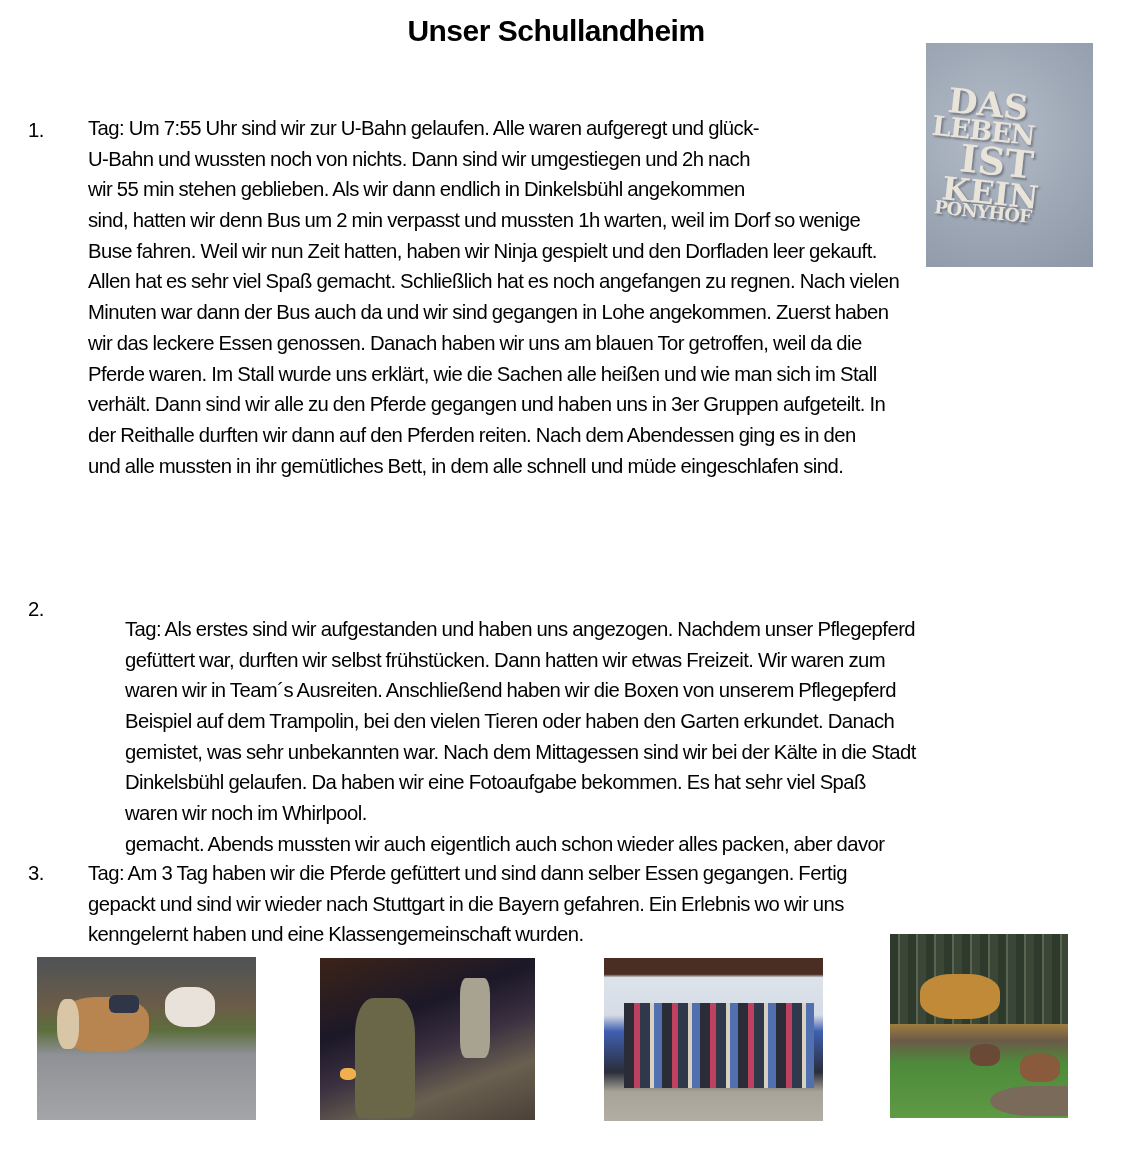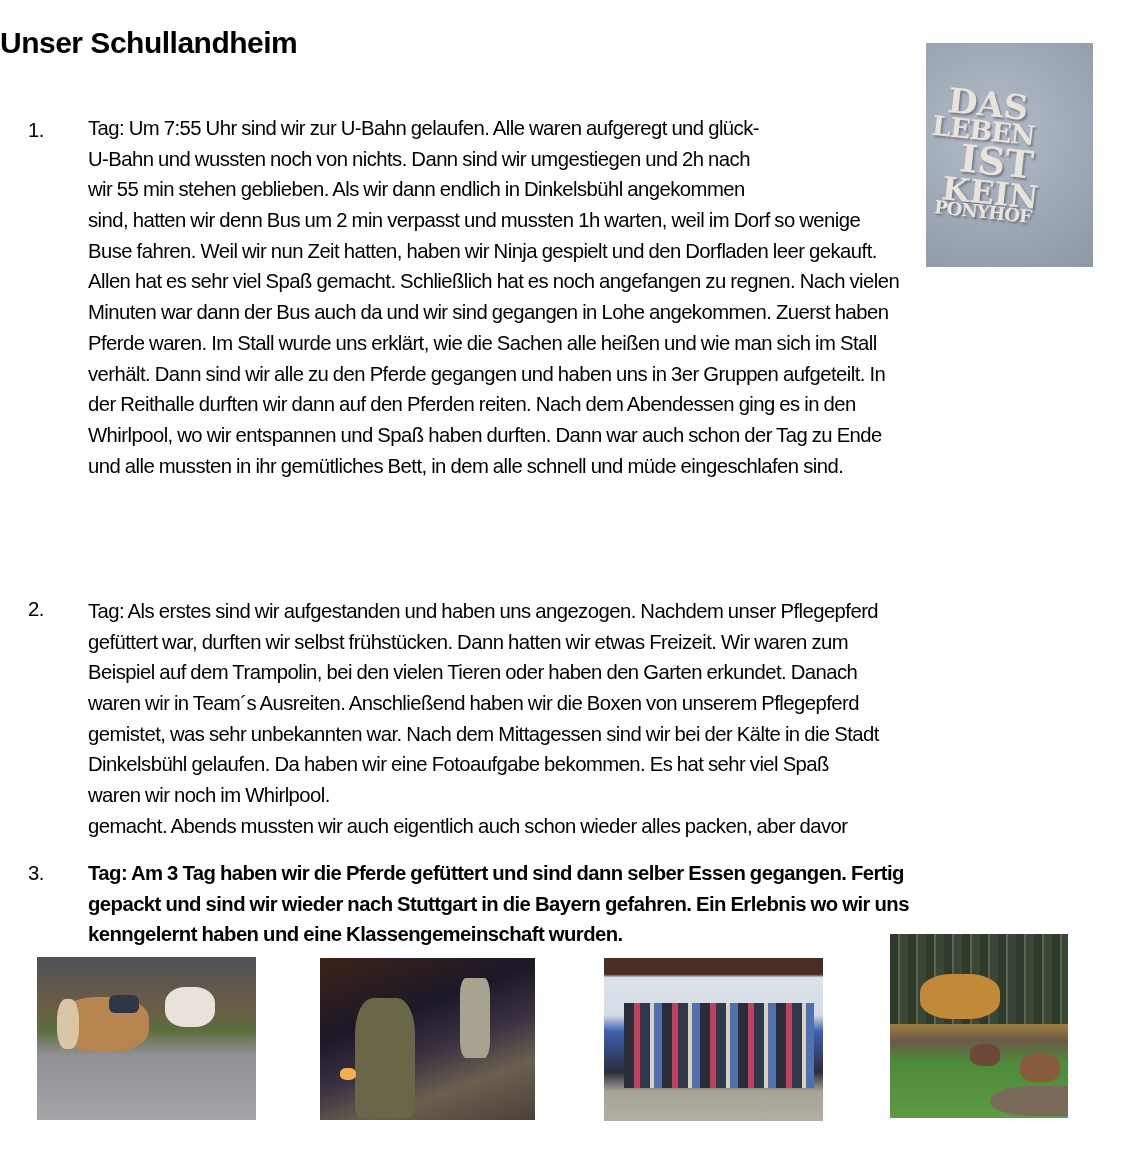--- a/index.html
+++ b/index.html
@@ -1,18 +1,18 @@
 <!DOCTYPE html>
 <html><head>
   <meta charset="utf-8">
   <style>
     html, body { margin: 0; padding: 0; background: #ffffff; }
     body { width: 1132px; height: 1154px; position: relative; overflow: hidden;
            font-family: "Liberation Sans", sans-serif; color: #000; }
-    .title { position: absolute; left: 0; width: 1112px; top: 26px; 
+    .title { position: absolute; left: 0; width: 1112px; top: 14px; text-align: center;
              font-size: 30px; font-weight: bold; letter-spacing: -0.5px; }
     .text { font-size: 20.3px; line-height: 30.7px; letter-spacing: -0.55px; word-spacing: -0.5px; }
     .num { position: absolute; left: 28px; font-size: 20.3px; }
     .para { position: absolute; left: 88px; }
     .line { white-space: nowrap; display: block; height: 30.7px; }
     .justify { text-align: justify; text-align-last: left; }
     .photo { position: absolute; overflow: hidden; }
     
     .sign { left: 926px; top: 43px; width: 167px; height: 224px;
             background: radial-gradient(circle at 40% 40%, #b4bcc8, #98a2b0 70%, #8d97a5); }
@@ -47,41 +47,41 @@
 
   <div class="num text" style="top:115px;">1.</div>
   <div class="para text" style="top:113px; width:1000px;">
     <span class="line">Tag: Um 7:55 Uhr sind wir zur U-Bahn gelaufen. Alle waren aufgeregt und glück-</span>
     <span class="line">U-Bahn und wussten noch von nichts. Dann sind wir umgestiegen und 2h nach</span>
     <span class="line">wir 55 min stehen geblieben. Als wir dann endlich in Dinkelsbühl angekommen</span>
     <span class="line">sind, hatten wir denn Bus um 2 min verpasst und mussten 1h warten, weil im Dorf so wenige</span>
     <span class="line">Buse fahren. Weil wir nun Zeit hatten, haben wir Ninja gespielt und den Dorfladen leer gekauft.</span>
     <span class="line">Allen hat es sehr viel Spaß gemacht. Schließlich hat es noch angefangen zu regnen. Nach vielen</span>
     <span class="line">Minuten war dann der Bus auch da und wir sind gegangen in Lohe angekommen. Zuerst haben</span>
+    <span class="line">wir das leckere Essen genossen. Danach haben wir uns am blauen Tor getroffen, weil da die</span>
     <span class="line">Pferde waren. Im Stall wurde uns erklärt, wie die Sachen alle heißen und wie man sich im Stall</span>
     <span class="line">verhält. Dann sind wir alle zu den Pferde gegangen und haben uns in 3er Gruppen aufgeteilt. In</span>
     <span class="line">der Reithalle durften wir dann auf den Pferden reiten. Nach dem Abendessen ging es in den</span>
-    <span class="line">Whirlpool, wo wir entspannen und Spaß haben durften. Dann war auch schon der Tag zu Ende</span>
     <span class="line">und alle mussten in ihr gemütliches Bett, in dem alle schnell und müde eingeschlafen sind.</span>
   </div>
 
   <div class="num text" style="top:594px;">2.</div>
-  <div class="para text" style="top:596px; width:994px;">
+  <div class="para text" style="top:614px; width:994px;margin-left:37px;">
     <span class="line justify">Tag: Als erstes sind wir aufgestanden und haben uns angezogen. Nachdem unser Pflegepferd</span>
     <span class="line justify">gefüttert war, durften wir selbst frühstücken. Dann hatten wir etwas Freizeit. Wir waren zum</span>
+    <span class="line justify">waren wir in Team´s Ausreiten. Anschließend haben wir die Boxen von unserem Pflegepferd</span>
     <span class="line justify">Beispiel auf dem Trampolin, bei den vielen Tieren oder haben den Garten erkundet. Danach</span>
-    <span class="line justify">waren wir in Team´s Ausreiten. Anschließend haben wir die Boxen von unserem Pflegepferd</span>
     <span class="line justify">gemistet, was sehr unbekannten war. Nach dem Mittagessen sind wir bei der Kälte in die Stadt</span>
     <span class="line justify">Dinkelsbühl gelaufen. Da haben wir eine Fotoaufgabe bekommen. Es hat sehr viel Spaß</span>
     <span class="line">waren wir noch im Whirlpool.</span>
     <span class="line justify">gemacht. Abends mussten wir auch eigentlich auch schon wieder alles packen, aber davor</span>
   </div>
 
   <div class="num text" style="top:858px;">3.</div>
-  <div class="para text" style="top:858px; width:994px;font-weight:bold;">
+  <div class="para text" style="top:858px; width:994px;">
     <span class="line justify">Tag: Am 3 Tag haben wir die Pferde gefüttert und sind dann selber Essen gegangen. Fertig</span>
     <span class="line justify">gepackt und sind wir wieder nach Stuttgart in die Bayern gefahren. Ein Erlebnis wo wir uns</span>
     <span class="line">kenngelernt haben und eine Klassengemeinschaft wurden.</span>
   </div>
 
   <div class="photo p1">
     <div class="shape" style="left:22px; top:40px; width:90px; height:55px; background:#b8844f;"></div>
     <div class="shape" style="left:20px; top:42px; width:22px; height:50px; background:#d8c6a6;"></div>
     <div class="shape" style="left:128px; top:30px; width:50px; height:40px; background:#e8e2da;"></div>
     <div class="shape" style="left:72px; top:38px; width:30px; height:18px; background:#2e3648; border-radius:6px;"></div>

